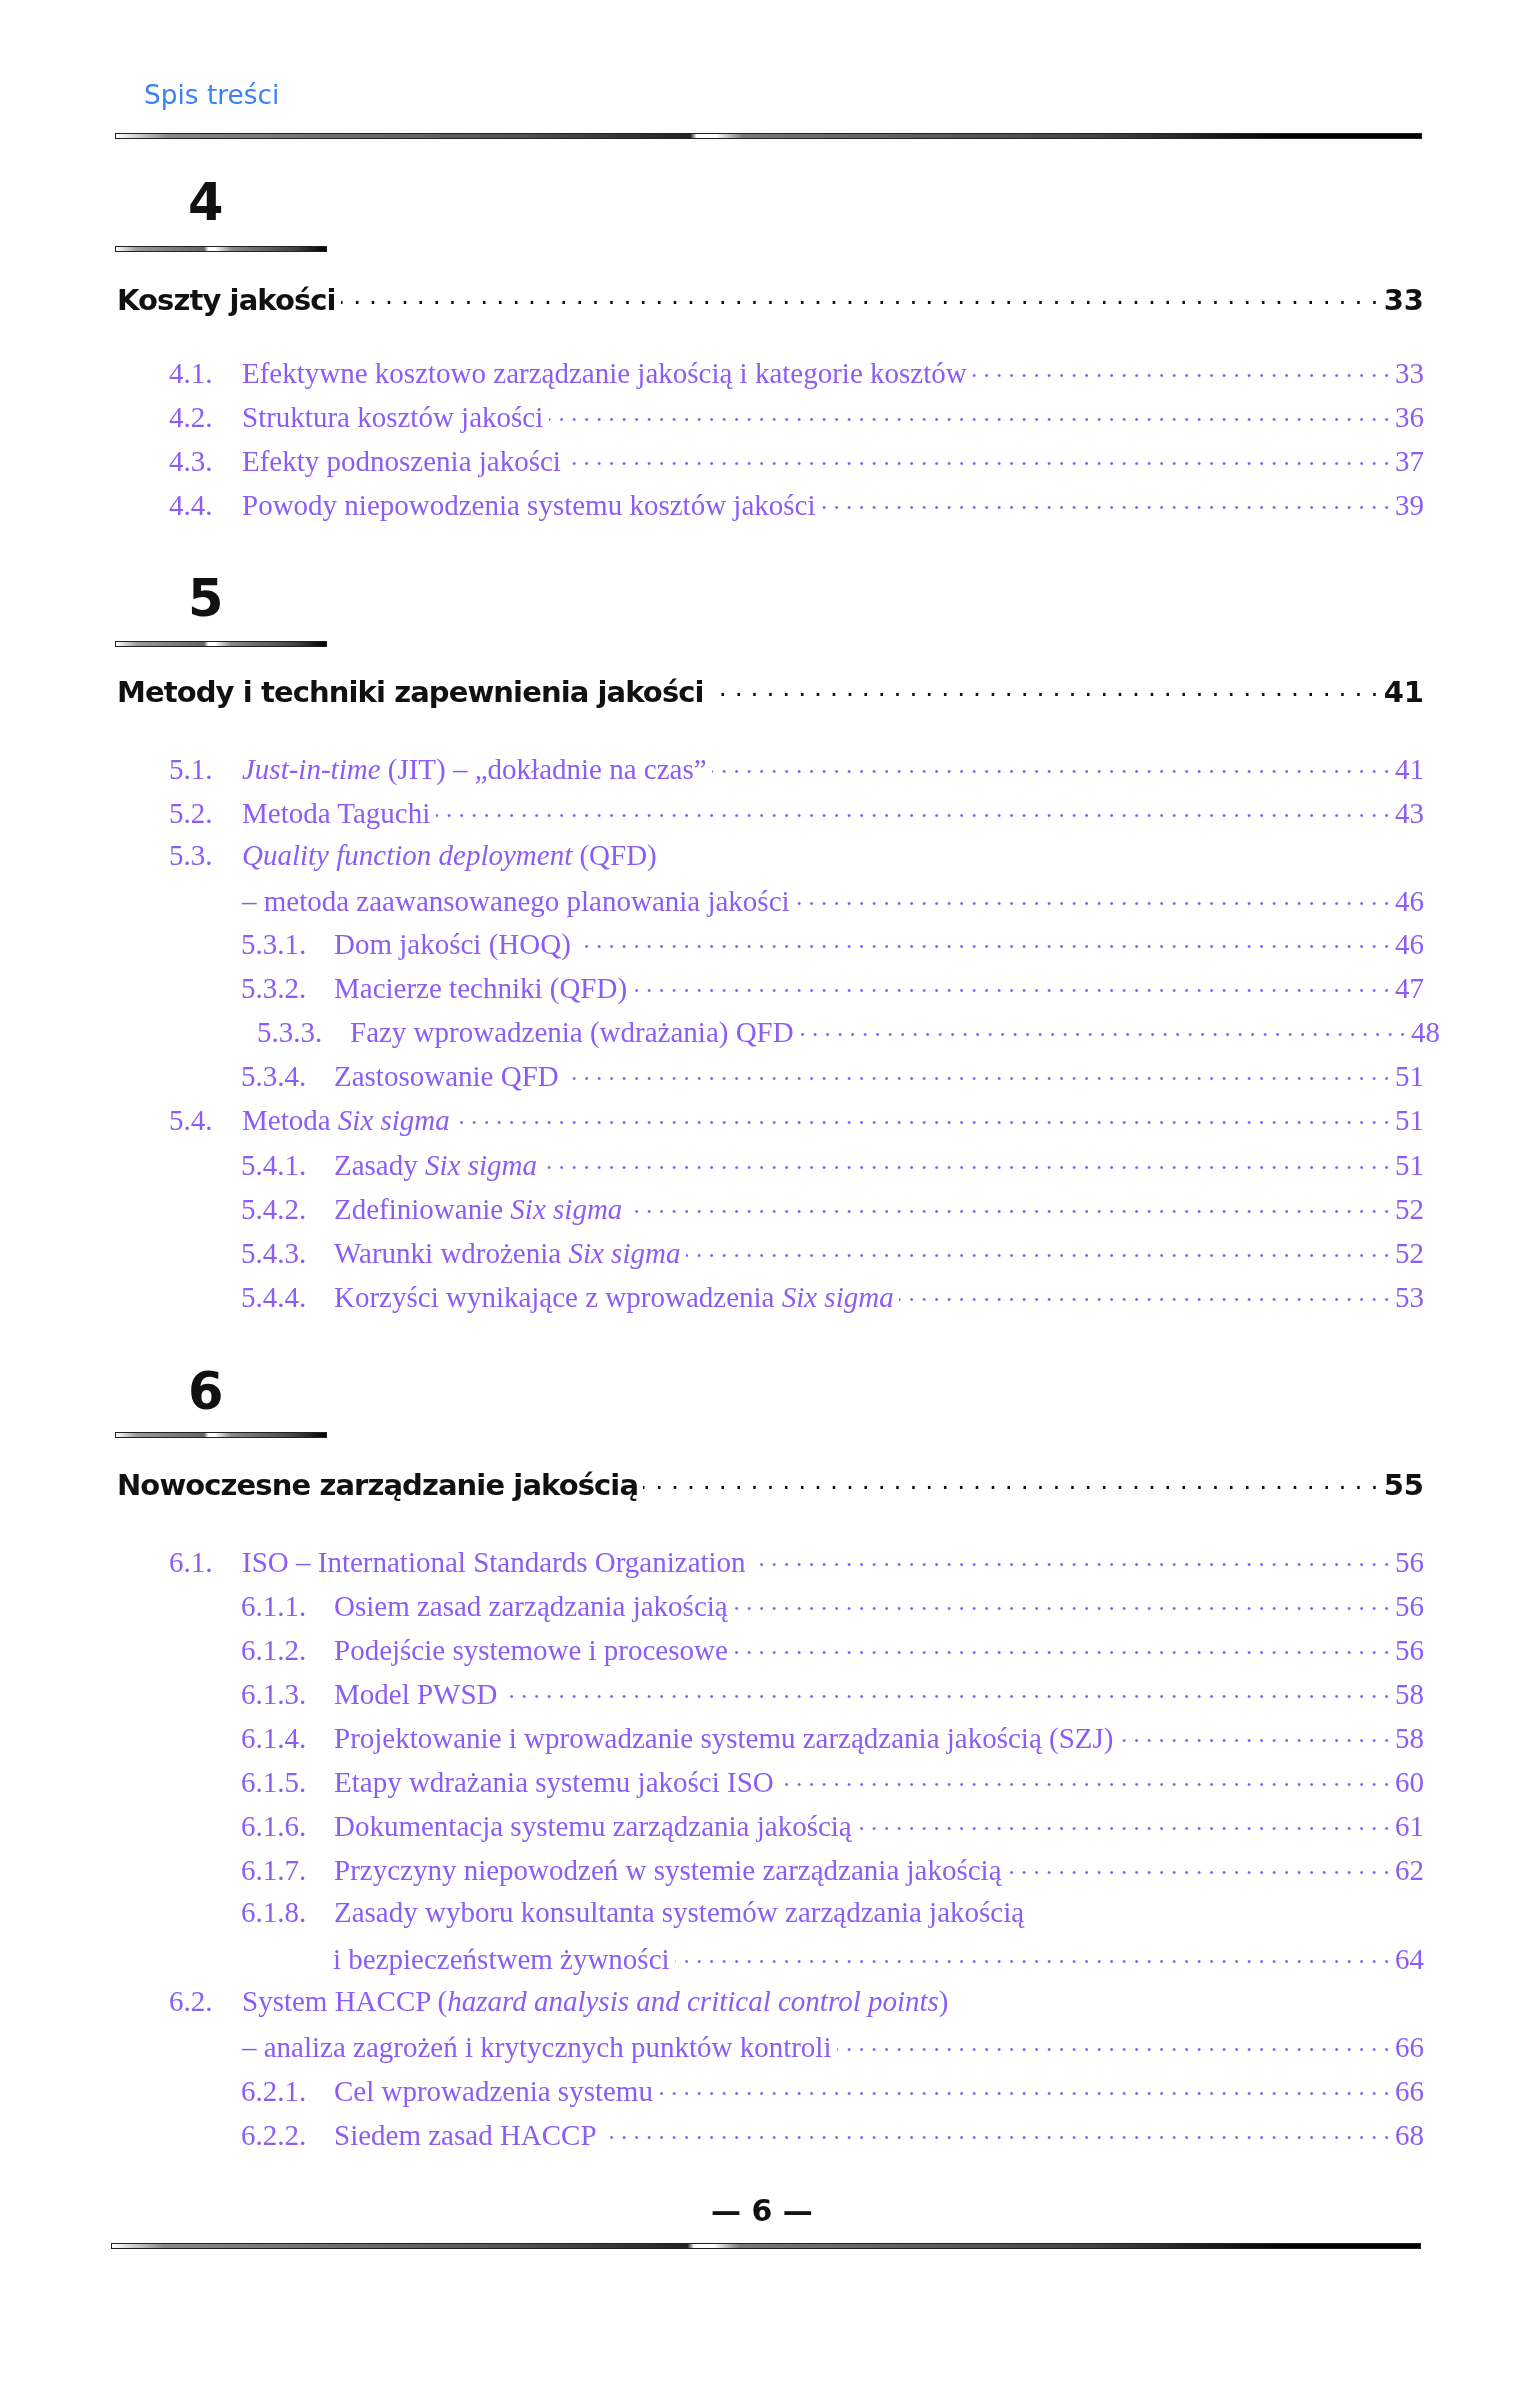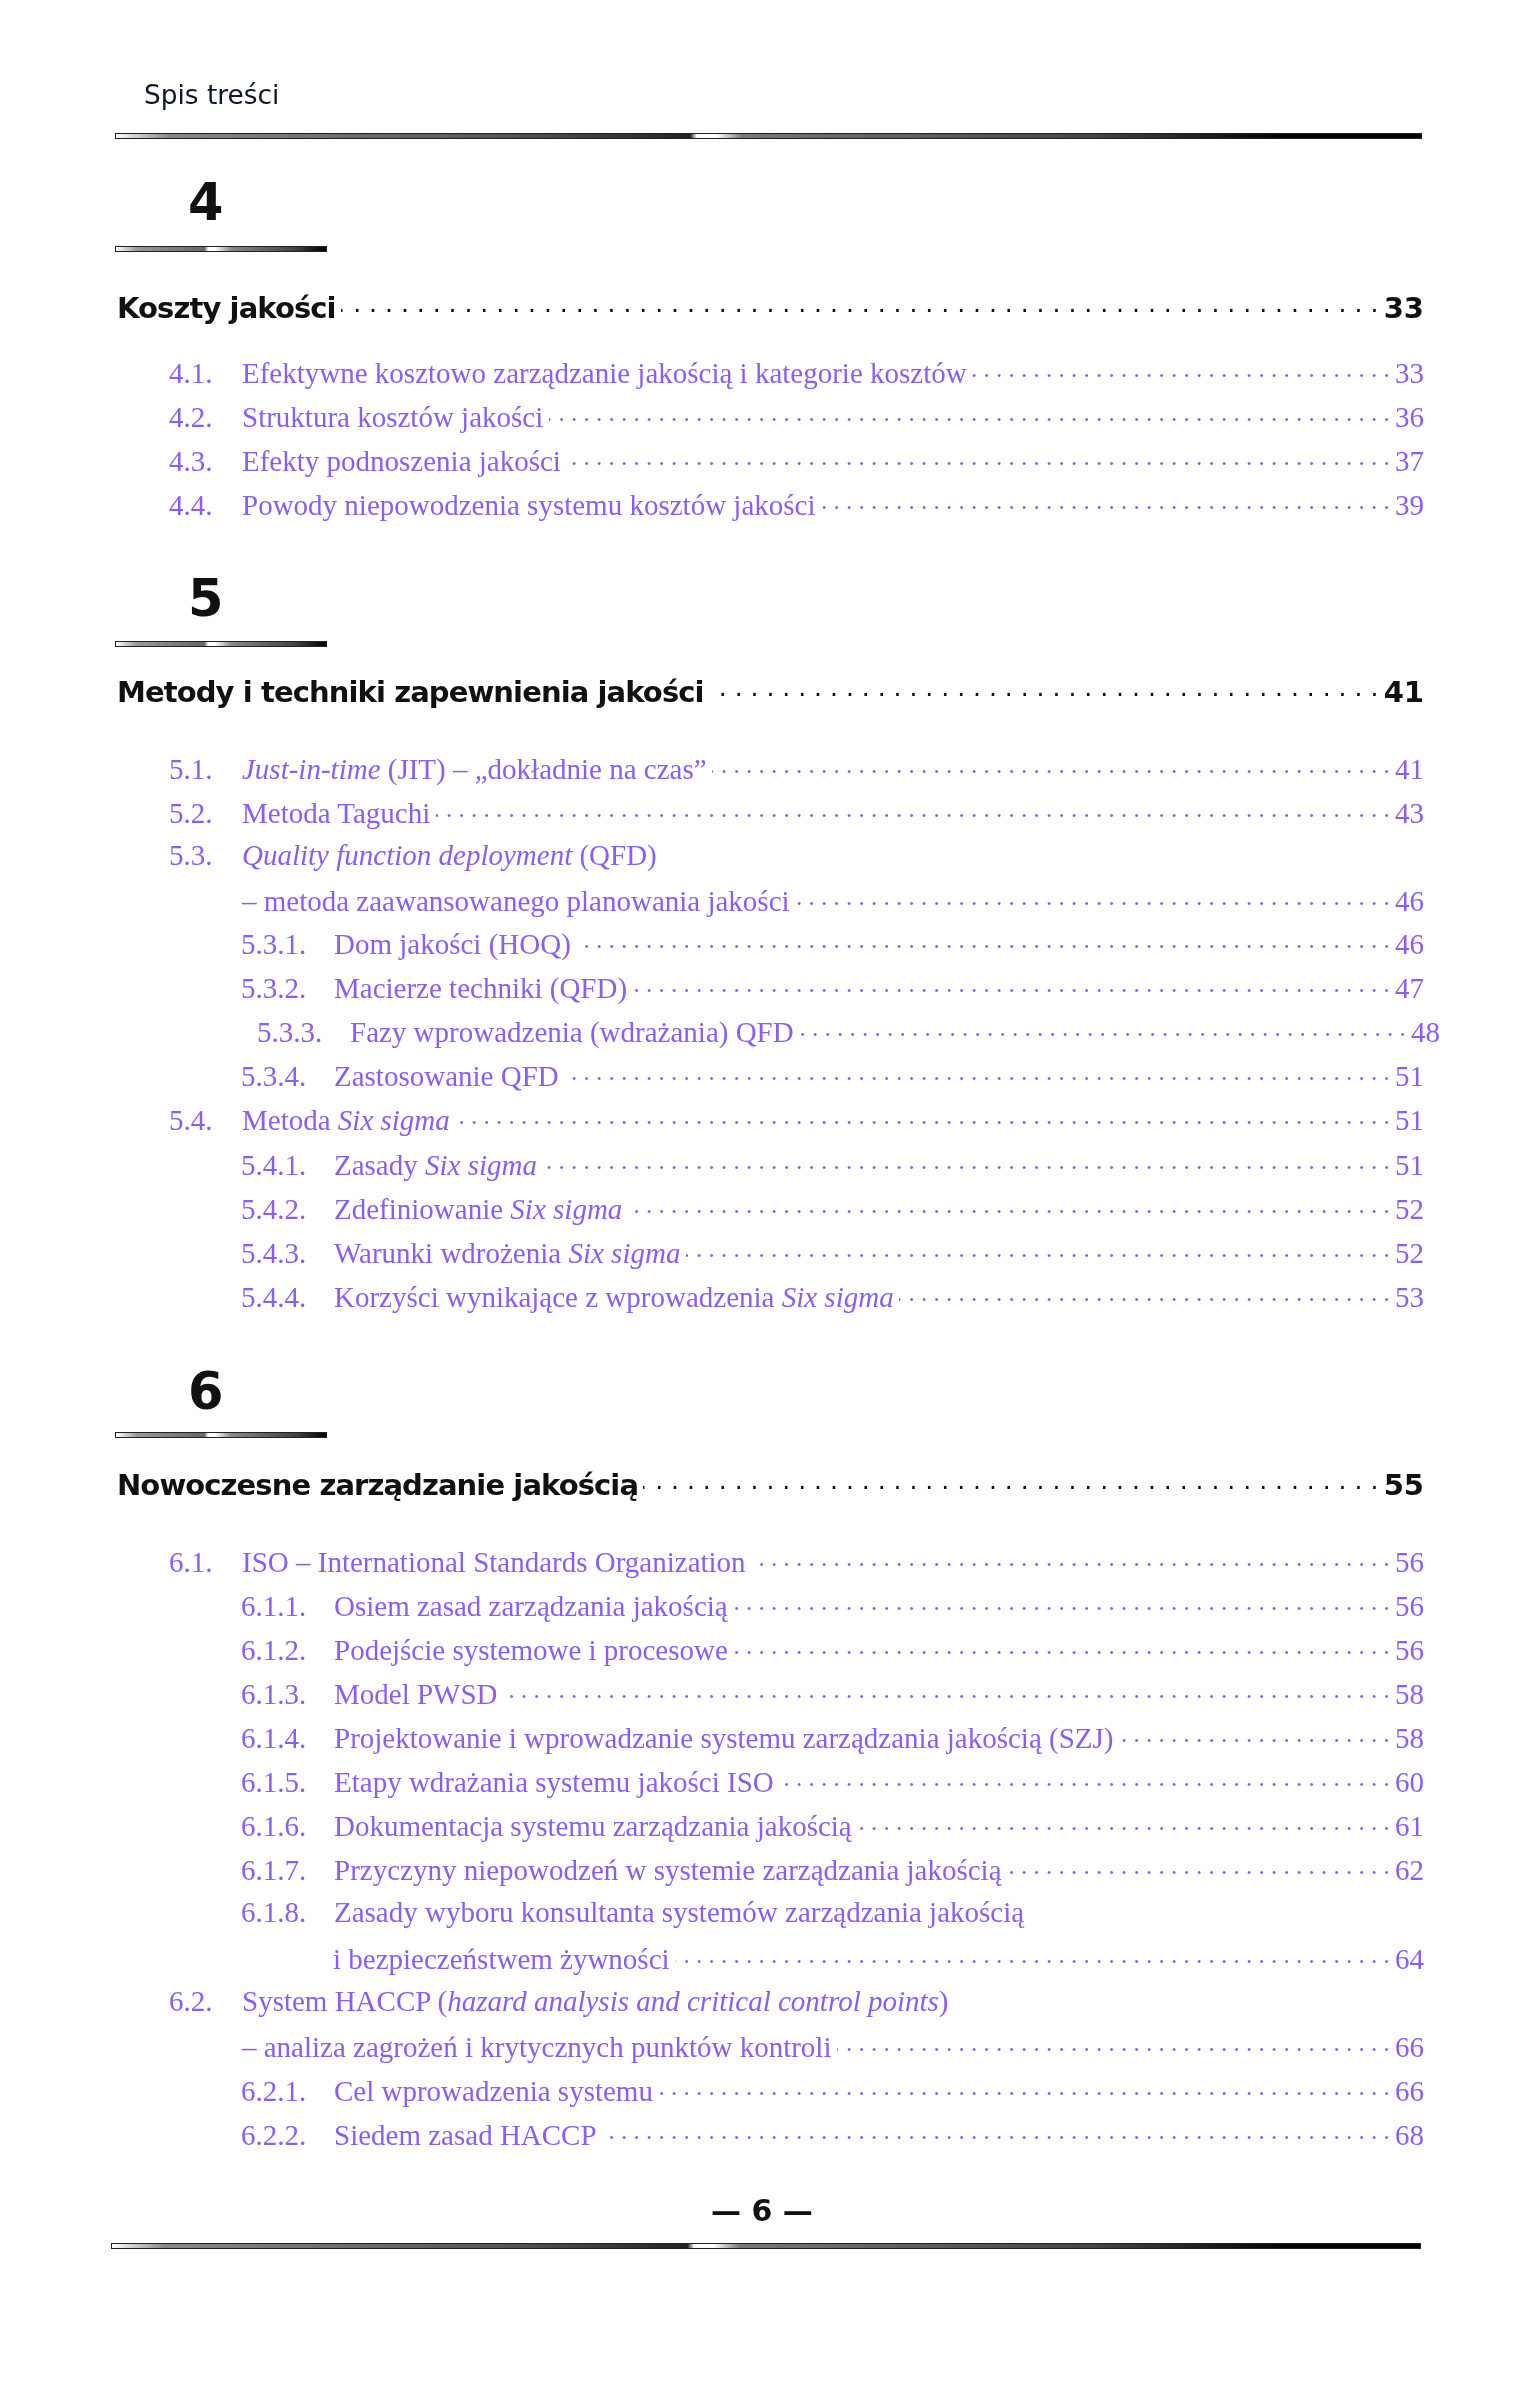--- a/index.html
+++ b/index.html
@@ -1,18 +1,18 @@
 <!DOCTYPE html>
 <html style="font-size:14px"><head>
 <meta charset="utf-8">
 <style>
   html, body { margin: 0; padding: 0; background: #ffffff; }
   body { width: 1524px; height: 2401px; position: relative; overflow: hidden; color: #111; }
   .abs { position: absolute; }
-  .running-head { left: 144px; top: 79px; font-family: "DejaVu Sans", sans-serif; font-size: 26.4px; color: #0f172a; text-align: right; }
+  .running-head { left: 144px; top: 79px; font-family: "DejaVu Sans", sans-serif; font-size: 26.4px; color: #3b82f6; text-align: right; }
   .rule { height: 6.2px; background: linear-gradient(to right, #fff 0%, #888 4%, #555 30%, #222 44%, #fff 44.5%, #fff 46%, #777 48%, #444 75%, #000 90%, #000 100%); border: 0.9px solid #222; box-sizing: border-box; }
   .rule.top { left: 115px; top: 133px; width: 1307px; }
   .rule.bottom { left: 111px; top: 2243px; width: 1310px; }
   .chap-num { font-family: "DejaVu Sans", sans-serif; font-weight: bold; font-size: 51px; color: #111; }
   .chap-bar { height: 6.2px; width: 212px; border: 0.9px solid #222; box-sizing: border-box; background: linear-gradient(to right, #fff 0%, #999 10%, #666 42%, #fff 44%, #fff 47%, #888 55%, #444 85%, #000 100%); }
   .row { position: absolute; left: 0; width: 1524px; height: 39px; display: flex; align-items: baseline; }
   .row .title { white-space: nowrap; }
   .row .leader { flex: 1; overflow: hidden; white-space: nowrap; margin: 0 5.3px; letter-spacing: 0; }
   .row .leader::before { content: ". . . . . . . . . . . . . . . . . . . . . . . . . . . . . . . . . . . . . . . . . . . . . . . . . . . . . . . . . . . . . . . . . . . . . . . . . . . . . . . . . . . . . . . . . . . . . . . . . . . . . . . . . . . . . . . . . . . . . . . . . . . . . . ."; float: right; white-space: nowrap; }
   .row .page { text-align: right; white-space: nowrap; }
@@ -32,21 +32,21 @@
   .folio { left: 0; width: 1524px; top: 2193px; text-align: center; font-family: "DejaVu Sans", sans-serif; font-weight: bold; font-size: 30px; }
 </style>
 </head>
 <body>
 
 <div class="abs running-head">Spis treści</div>
 <div class="abs rule top"></div>
 
 <div class="abs chap-num" style="left:188px; top:173px;">4</div>
 <div class="abs chap-bar" style="left:115px; top:246px;"></div>
-<div class="row chap-row" style="top:289px;">
+<div class="row chap-row" style="top:281px;">
   <span class="title">Koszty jakości</span>
   <span class="leader"></span>
   <span class="page">33</span>
 </div>
 
 <div class="row entry lvl2" style="top:355px;">
   <span class="num">4.1.</span>
   <span class="title">Efektywne kosztowo zarządzanie jakością i kategorie kosztów</span>
   <span class="leader"></span>
   <span class="page">33</span>

